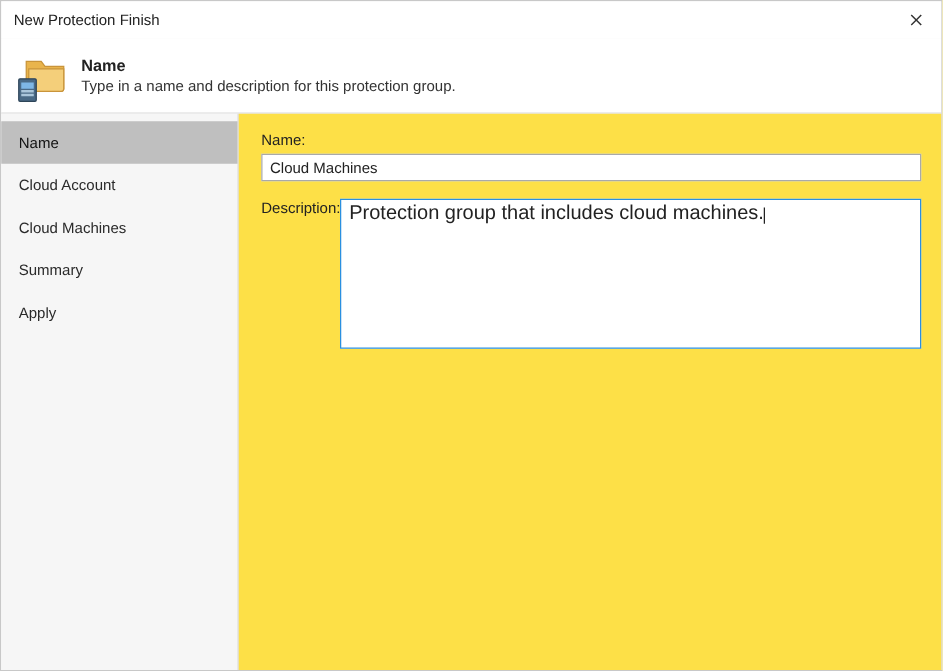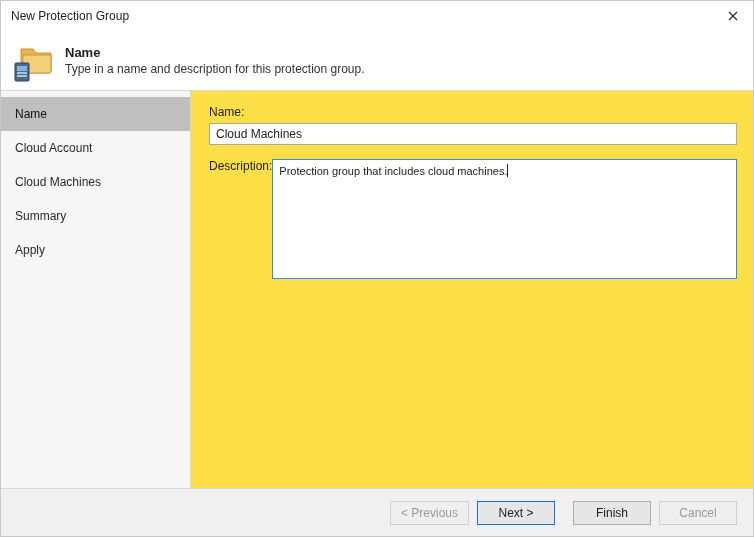--- a/index.html
+++ b/index.html
@@ -164,33 +164,33 @@
   }
   .btn + .btn.gap { margin-left: 10px; }
 
   
   .textarea-div {
     width:100%;
     height:120px;
     border:1px solid #2a8fe0;
     background:#fff;
     padding:3px 6px;
-    font-size:11px;
+    font-size:16px;
     color:#222;
     line-height:16px;
     overflow:auto;
   }
 </style>
 </head>
 <body>
 
 <div class="window">
 
   <div class="titlebar">
-    <div class="title">New Protection Group</div>
+    <div class="title">New Protection Finish</div>
     <div class="close">
       <svg width="10" height="10" viewBox="0 0 10 10">
         <line x1="1" y1="1" x2="9" y2="9" stroke="#333" stroke-width="1.2"></line>
         <line x1="9" y1="1" x2="1" y2="9" stroke="#333" stroke-width="1.2"></line>
       </svg>
     </div>
   </div>
 
   <div class="header">
     <div class="header-icon">
@@ -237,20 +237,14 @@
 
       <div class="desc-wrap">
         <div class="field-label">Description:</div>
         <div class="textarea-div">
           <span>Protection group that includes cloud machines.</span><span class="caret"></span>
         </div>
       </div>
     </div>
   </div>
 
-  <div class="footer">
-    <button class="btn" disabled="">&lt; Previous</button>
-    <button class="btn primary">Next &gt;</button>
-    <button class="btn gap">Finish</button>
-    <button class="btn" disabled="">Cancel</button>
-  </div>
 
 </div>
 
 </body></html>

